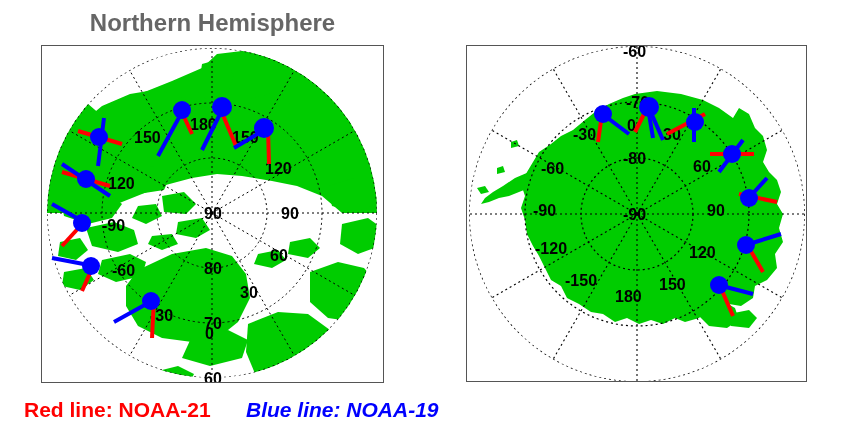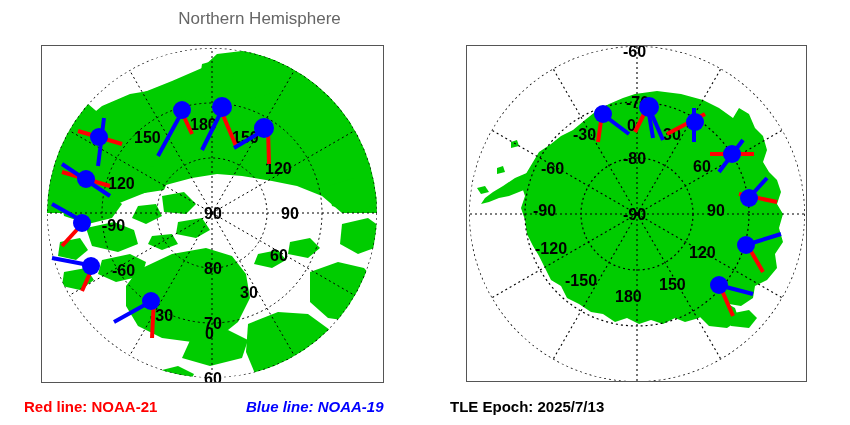--- a/index.html
+++ b/index.html
@@ -10,42 +10,41 @@
     overflow:hidden;
     position:relative;
   }
   .panel{position:absolute;top:0;height:425px;width:425px;}
   .panel-left{left:0;}
   .panel-right{left:425px;}
 
   .chart-title{
     position:absolute;top:9px;left:0;width:425px;
     text-align:center;
-    font-size:17px;
-    font-weight:normal;
+    font-size:24px;
+    font-weight:bold;
     color:#666666;
     letter-spacing:0px;
     white-space:nowrap;
-    padding-left:47px;
   }
   .plot-frame{
     position:absolute;
     border:1px solid #555555;
     background:#ffffff;
     box-sizing:border-box;
     overflow:hidden;
   }
   .plot-left{left:41px;top:45px;width:343px;height:338px;}
   .plot-right{left:41px;top:45px;width:341px;height:337px;}
 
   svg{display:block;}
 
   .footer{
     position:absolute;
-    font-size:15px;
+    font-size:21px;
     font-weight:bold;
     white-space:nowrap;
   }
   .foot-red{left:24px;top:398px;color:#ff0000;}
   .foot-blue{left:246px;top:398px;color:#0000ff;font-style:italic;}
   .foot-epoch{left:25px;top:398px;color:#000000;}
 
   .lbl{
     font-family:"Liberation Sans", sans-serif;
     font-size:16px;
@@ -326,14 +325,13 @@
 
         <g>
           <line x1="253" y1="240" x2="266" y2="270" stroke="#ff0000" stroke-width="4"></line>
           <line x1="255" y1="240" x2="286" y2="248" stroke="#0000ff" stroke-width="4"></line>
           <circle cx="252" cy="239" r="9" fill="#0000ff"></circle>
         </g>
       </g>
     </svg>
   </div>
 
-  <div class="footer foot-epoch">TLE Epoch: 2025/7/13</div>
 </div>
 
 </body></html>

